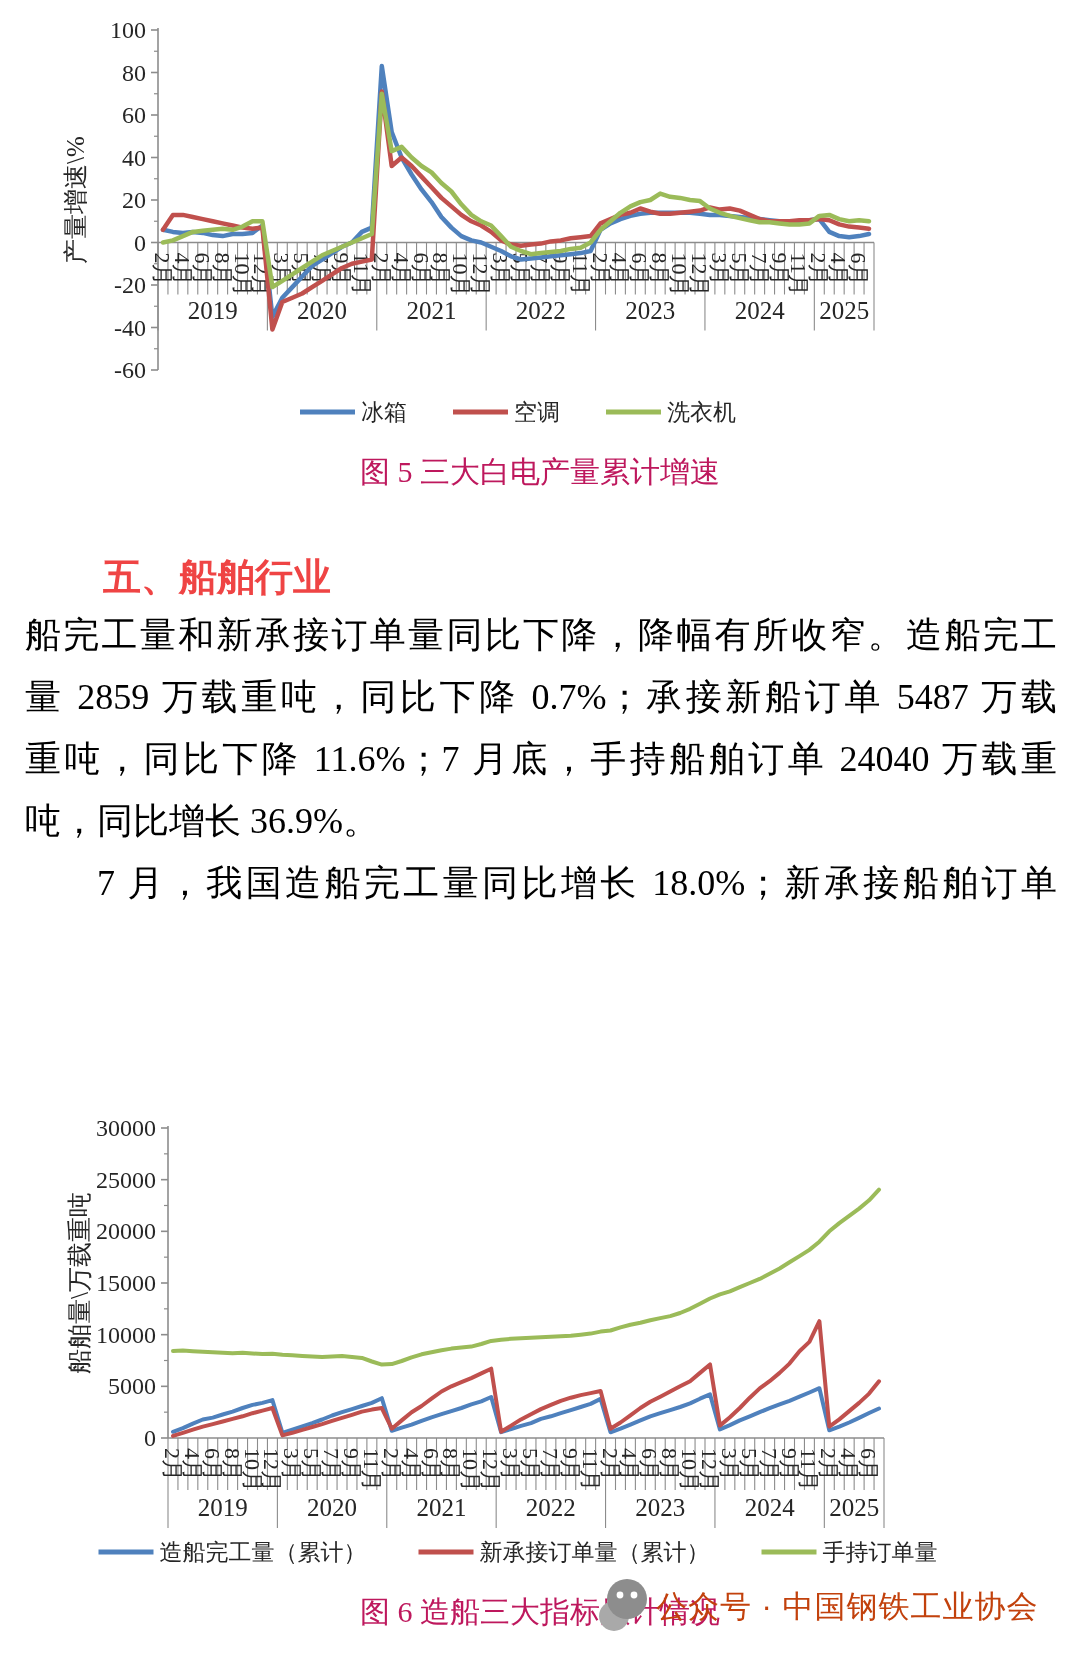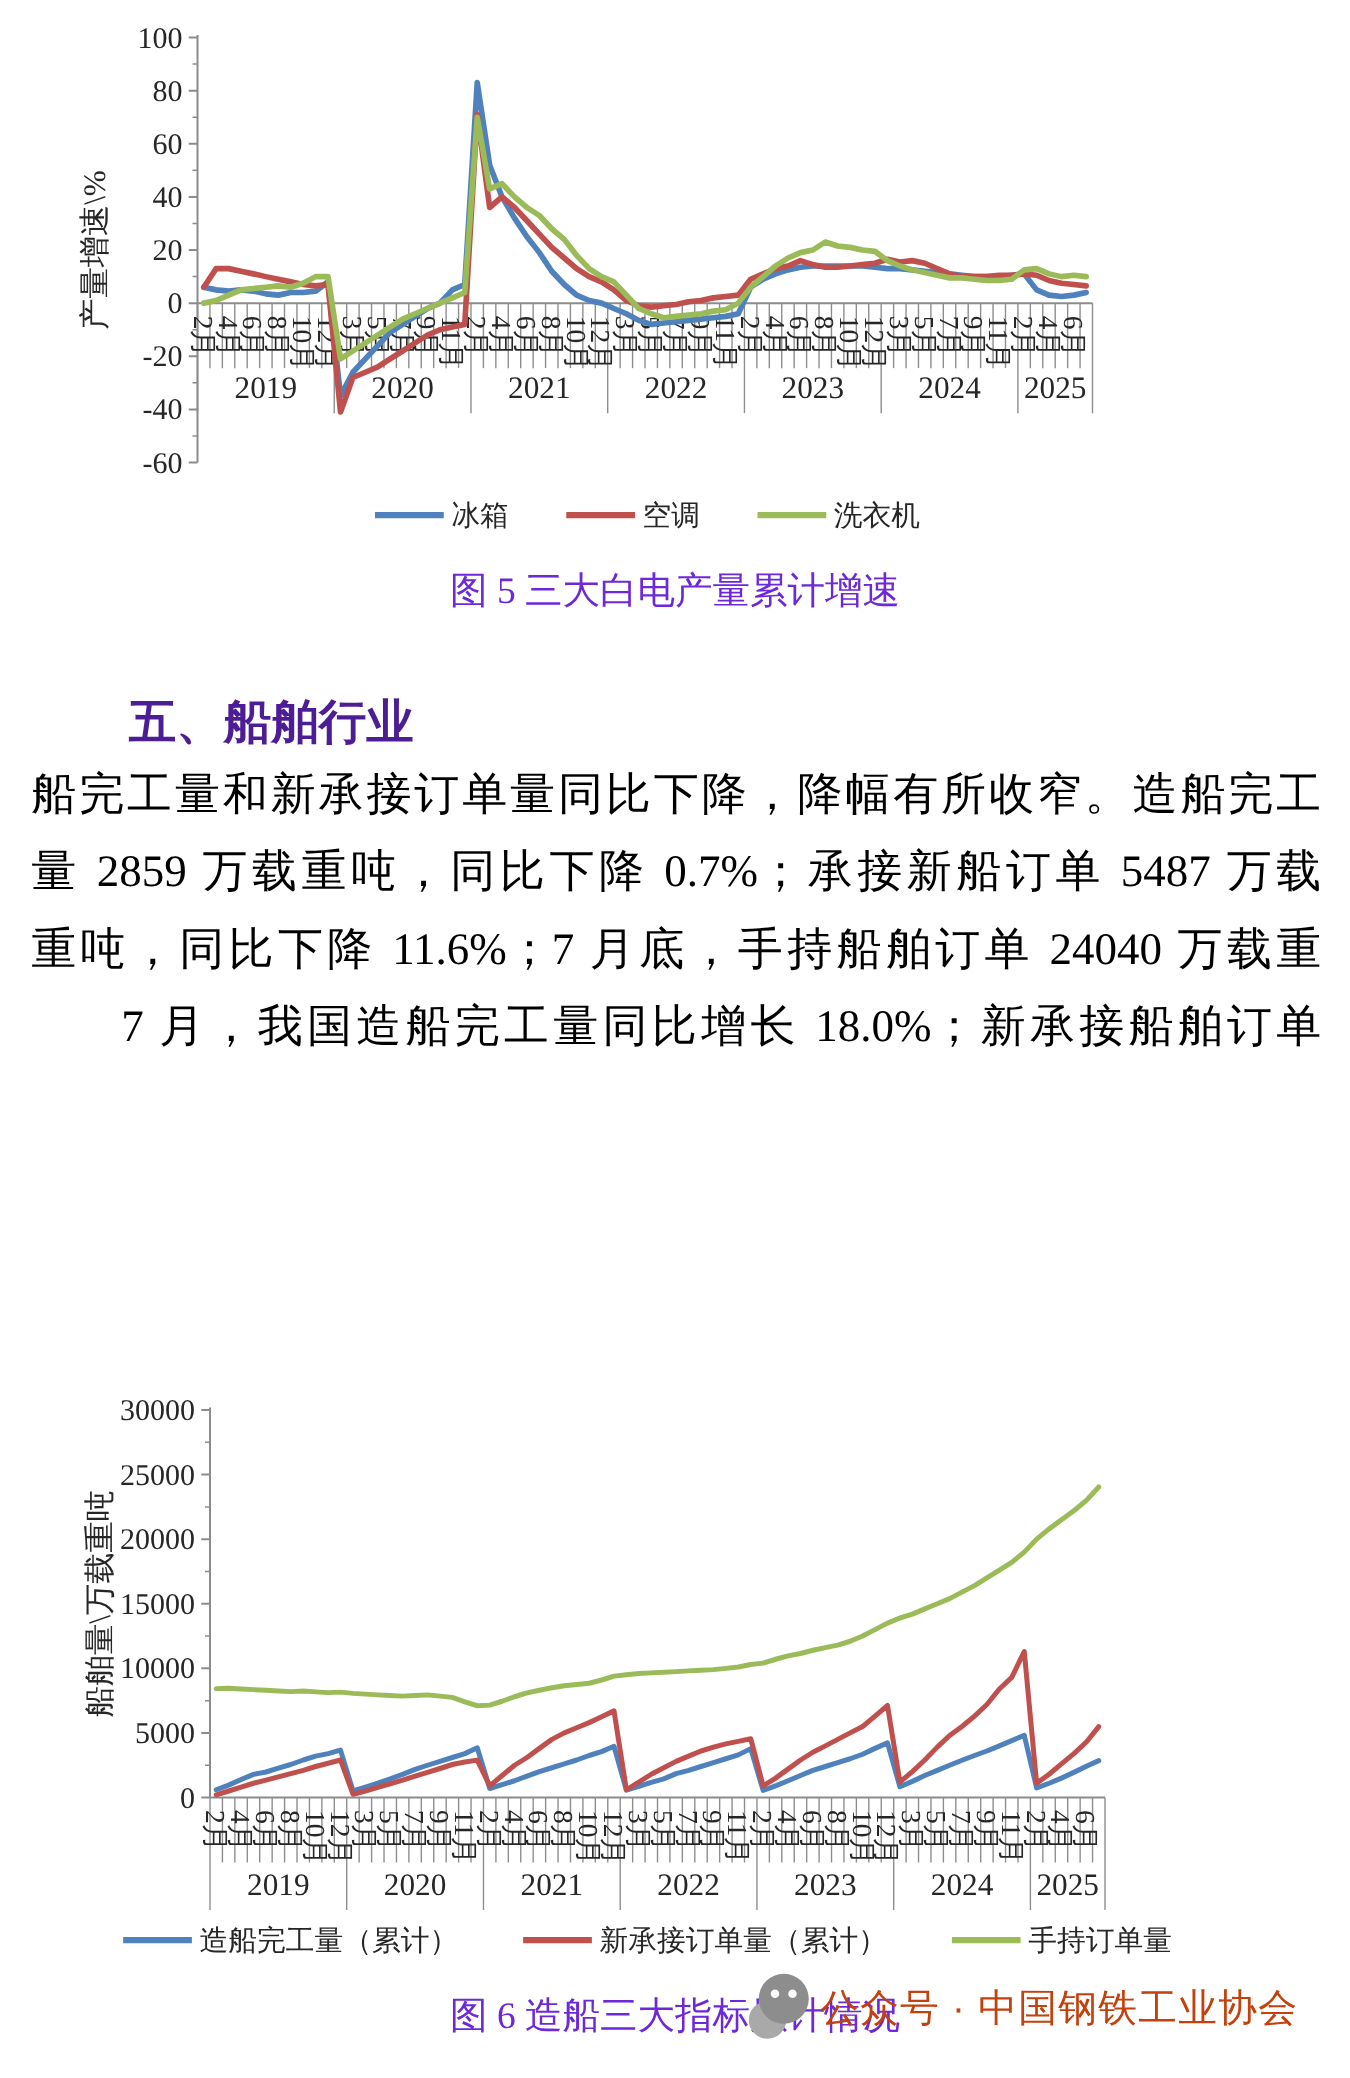--- a/index.html
+++ b/index.html
@@ -2,26 +2,26 @@
 <html><head>
 <meta charset="utf-8">
 <style>
   html,body{margin:0;padding:0;background:#fff;}
   .page{position:relative;width:1080px;height:1662px;background:#ffffff;overflow:hidden;
         font-family:"Liberation Serif","DejaVu Serif",serif;color:#1a1a1a;}
   .chart-host{position:absolute;}
   #chart5-host{left:58px;top:14px;}
   #chart6-host{left:58px;top:1082px;}
   svg text{font-family:"Liberation Serif","DejaVu Serif",serif;fill:#262626;}
-  .caption{position:absolute;left:0;width:100%;text-align:center;font-size:30px;color:#6d28d9;}
+  .caption{position:absolute;left:0;width:100%;text-align:center;font-size:30px;color:#be185d;}
   #caption5{top:452px;}
   #caption6{top:1592px;}
   .heading{position:absolute;left:103px;top:552px;margin:0;
            font-family:"Liberation Sans","DejaVu Sans",sans-serif;
-           font-weight:bold;font-size:38px;color:#4c1d95;}
+           font-weight:bold;font-size:38px;color:#ef4444;}
   .paras{position:absolute;left:25px;top:604px;width:1032px;font-size:36px;color:#000;}
   .pline{height:62px;line-height:62px;white-space:nowrap;}
   .jl{text-align:justify;text-align-last:justify;white-space:normal;overflow:hidden;}
   .indent{text-indent:72px;}
   .watermark{position:absolute;left:594px;top:1578px;display:flex;align-items:center;z-index:5;}
   .wm-text{font-size:31px;color:#c2410c;letter-spacing:1px;white-space:nowrap;
            font-family:"Liberation Sans","DejaVu Sans",sans-serif;}
   .wm-icon{width:56px;height:58px;margin-right:6px;position:relative;flex:0 0 auto;}
 </style>
 </head>
@@ -187,20 +187,21 @@
       </svg></div>
 
   <div id="caption5" class="caption">图 5 三大白电产量累计增速</div>
 
   <h2 class="heading">五、船舶行业</h2>
 
   <div class="paras">
     <div class="pline jl">船完工量和新承接订单量同比下降，降幅有所收窄。造船完工</div>
     <div class="pline jl">量 2859 万载重吨，同比下降 0.7%；承接新船订单 5487 万载</div>
     <div class="pline jl">重吨，同比下降 11.6%；7 月底，手持船舶订单 24040 万载重</div>
+    <div class="pline">吨，同比增长 36.9%。</div>
     <div class="pline jl indent">7 月，我国造船完工量同比增长 18.0%；新承接船舶订单</div>
   </div>
 
   <div id="chart6-host" class="chart-host"><svg width="920" height="494" viewBox="0 0 920 494">
         <line x1="110" y1="44" x2="110" y2="356" stroke="#8c8c8c" stroke-width="1.6"></line>
         <line x1="103" y1="46" x2="110" y2="46" stroke="#8c8c8c" stroke-width="1.6"></line>
         <text x="98" y="54" text-anchor="end" font-size="24">30000</text>
         <line x1="103" y1="97.66666666666666" x2="110" y2="97.66666666666666" stroke="#8c8c8c" stroke-width="1.6"></line>
         <text x="98" y="105.66666666666666" text-anchor="end" font-size="24">25000</text>
         <line x1="103" y1="149.33333333333331" x2="110" y2="149.33333333333331" stroke="#8c8c8c" stroke-width="1.6"></line>

